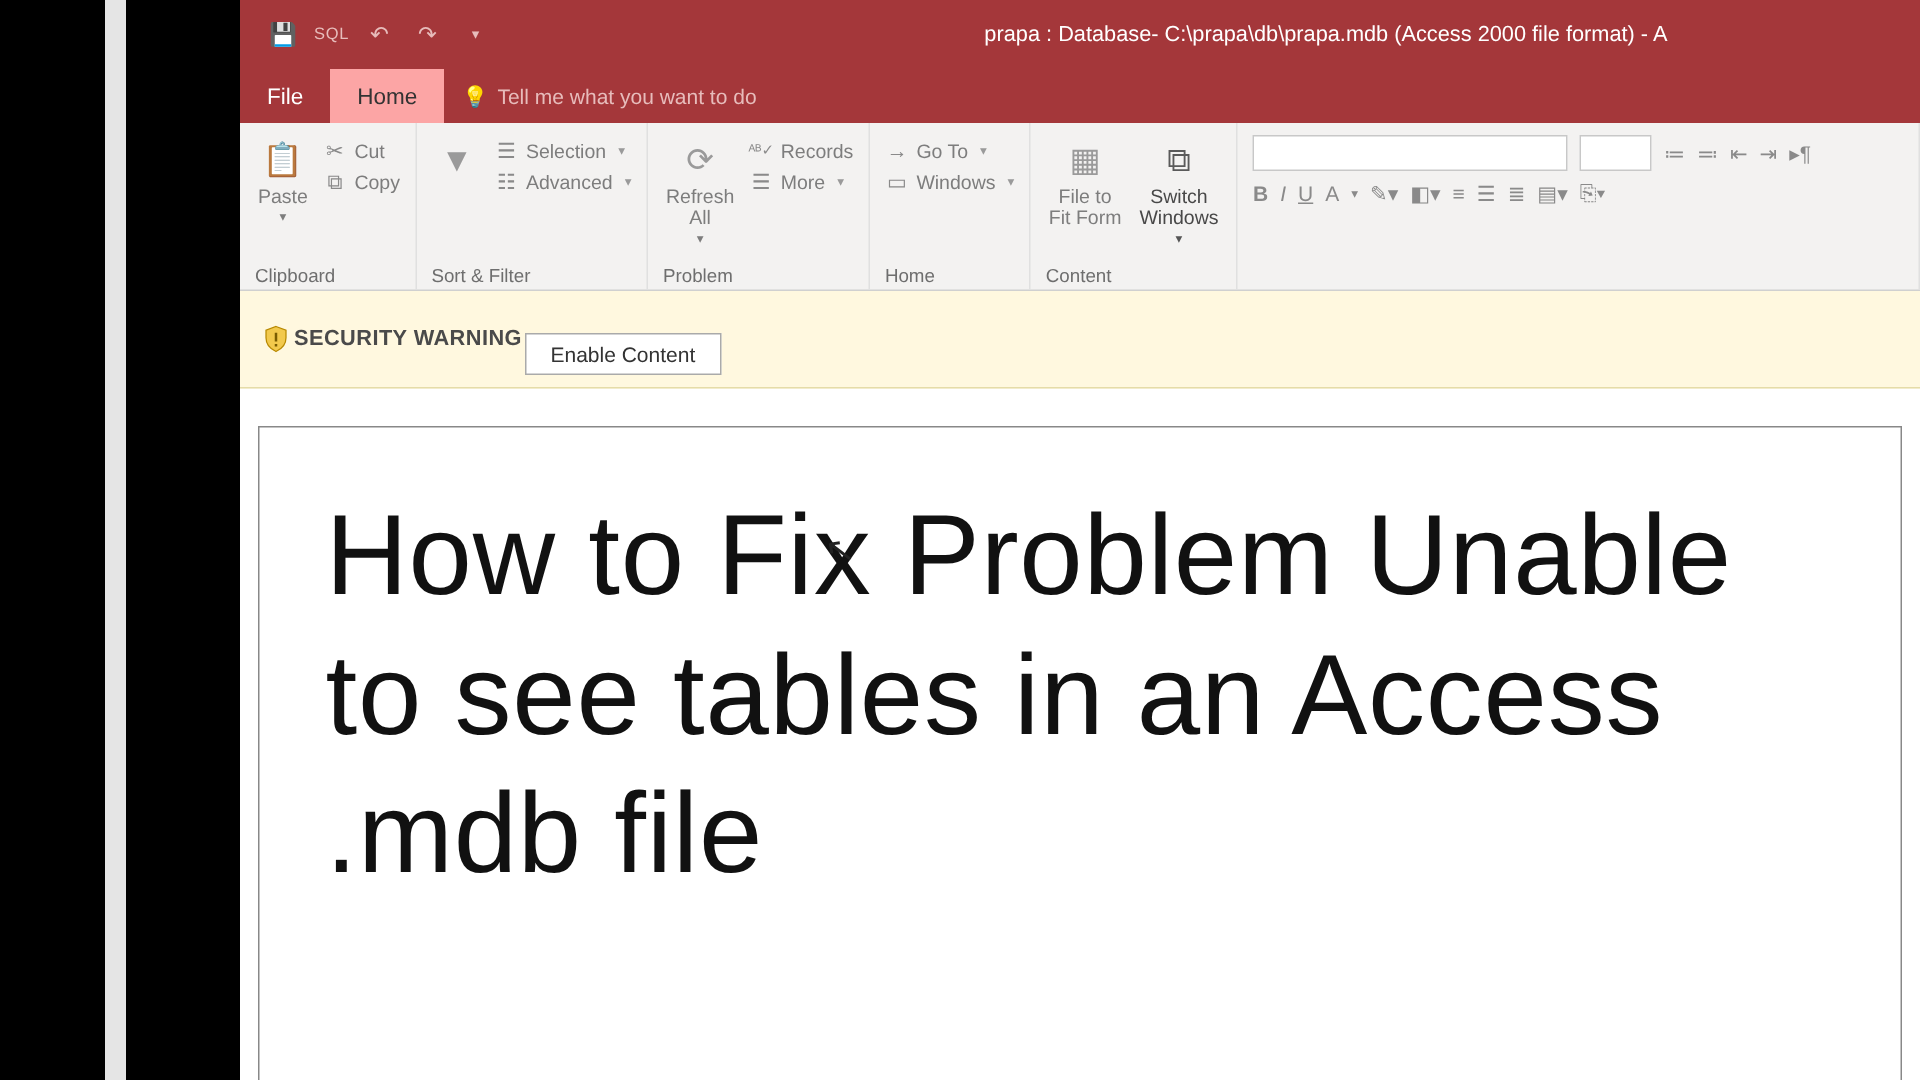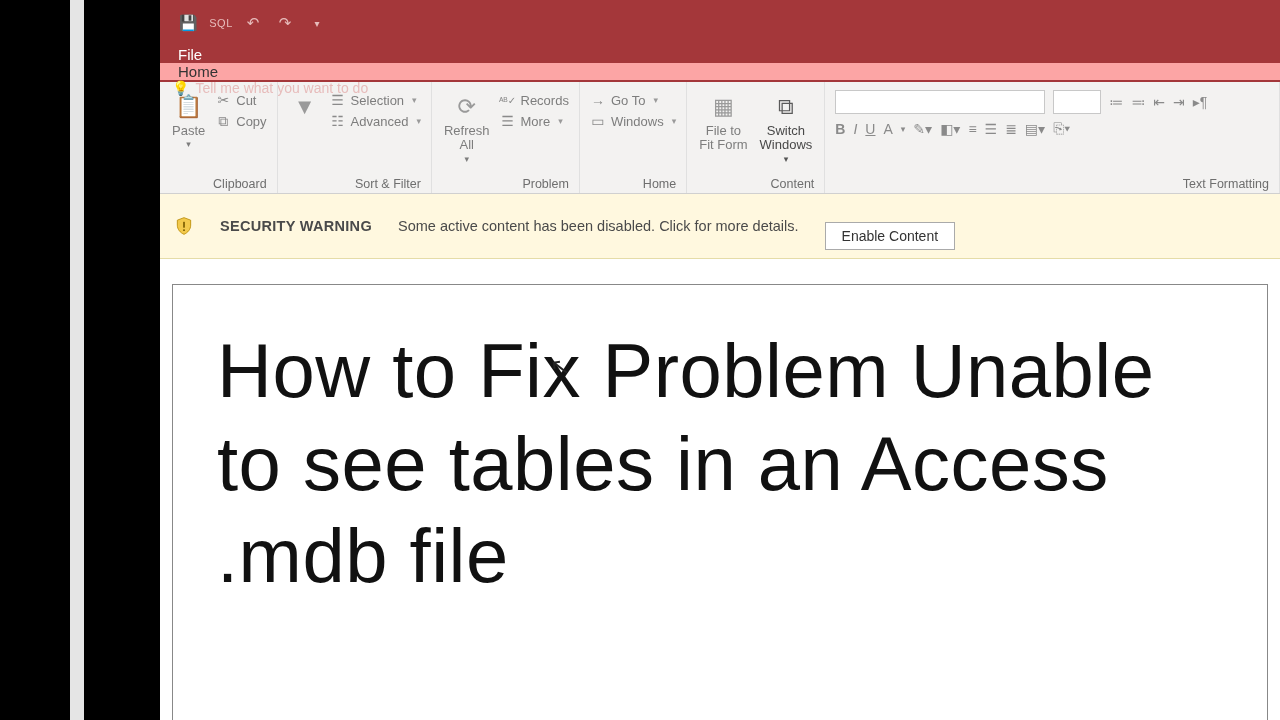--- a/index.html
+++ b/index.html
@@ -5,42 +5,42 @@
   * { box-sizing: border-box; margin: 0; padding: 0; }
   body { font-family: "Segoe UI", Arial, sans-serif; background: #000; width: 1280px; height: 720px; overflow: hidden; position: relative; }
   .app { position: absolute; left: 160px; top: 0; right: 0; bottom: 0; background: #fff; }
   .left-strip { position: absolute; left: 70px; top: 0; width: 14px; height: 100%; background: #e5e5e5; }
   
   .titlebar { background: #a4373a; height: 46px; display: flex; align-items: center; color: #e7bcbb; font-size: 14px; position: relative; }
   .qat { display: flex; align-items: center; gap: 14px; padding-left: 20px; }
   .qat .icn { width: 18px; height: 18px; display:flex; align-items:center; justify-content:center; font-size:15px; }
   .title-text { position: absolute; left: 50%; transform: translateX(-14%); white-space: nowrap; color: #fff; font-size: 14.5px; }
   
-  .tabrow { background: #a4373a; height: 36px; display: flex; align-items: stretch; color: #fff; font-size: 15px; flex-direction: column; }
+  .tabrow { background: #a4373a; height: 36px; display: flex; align-items: stretch; color: #fff; font-size: 15px; }
   .tab { padding: 0 18px; display: flex; align-items: center; cursor: pointer; }
   .tab.active { background: #fca5a5; color: #333; }
   .tell { display:flex; align-items:center; gap:6px; padding-left:12px; color:#e7bcbb; font-size:14px;}
   
   .ribbon { background: #f3f2f1; border-bottom: 1px solid #d0d0d0; display: flex; height: 112px; color:#7d7d7d; font-size:13px;}
   .group { border-right: 1px solid #e0e0e0; display:flex; flex-direction:column; justify-content:space-between; padding:6px 10px 2px;}
   .group-body { display:flex; align-items:flex-start; gap:8px; flex:1;}
-  .group-label { text-align:right; font-size:12.5px; color:#6e6e6e; padding-top:2px;}
+  .group-label { text-align:left; font-size:12.5px; color:#6e6e6e; padding-top:2px;}
   .big { display:flex; flex-direction:column; align-items:center; justify-content:flex-end; gap:2px; font-size:13px; line-height:1.1; text-align:center; padding:4px 2px;}
   .big .gicn { width:30px; height:30px; display:flex; align-items:center; justify-content:center; font-size:22px; color:#9a9a9a;}
   .stack { display:flex; flex-direction:column; gap:5px; padding-top:4px;}
   .stack-row { display:flex; align-items:center; gap:5px; white-space:nowrap;}
   .stack-row .mi { width:16px; height:16px; display:flex; align-items:center; justify-content:center; font-size:14px; color:#8a8a8a;}
   .dd::after { content:"▾"; font-size:9px; margin-left:3px; color:#9a9a9a;}
   .fontbox { width:210px; height:24px; border:1px solid #c8c8c8; background:#fff;}
   .sizebox { width:48px; height:24px; border:1px solid #c8c8c8; background:#fff;}
   .fmt-row { display:flex; gap:8px; align-items:center;}
   .fmt-row span { font-size:14px; color:#8a8a8a;}
   .fmtwrap { display:flex; flex-direction:column; gap:6px; padding-top:2px;}
   
-  .secbar { background:#fff8df; border-bottom:1px solid #e5dca8; display:flex; align-items:center; gap:26px; padding:8px 14px; font-size:14.5px; color:#4a4a4a;}
+  .secbar { background:#fff8df; border-bottom:1px solid #e5dca8; display:flex; align-items:center; gap:2px; padding:8px 14px; font-size:14.5px; color:#4a4a4a;}
   .secbar .shield { width:20px; height:20px; color:#d8a400; display:flex; align-items:center; justify-content:center;}
   .secbar b { font-weight:700; letter-spacing:.3px;}
   .enable-btn { background:#fff; border:1px solid #aaa; padding:5px 16px; font-size:14px; color:#333; cursor:pointer;margin-top:20px;}
   
   .doc { position:relative; padding:25px 12px;}
   .doc-border { border:1px solid #888; padding:40px 44px 60px; background:#fff; min-height:440px;}
   .doc-text { font-family: Arial, sans-serif; font-size:76px; line-height:1.22; color:#111; letter-spacing:.5px;}
   .cursor { position:absolute; left:390px; top:94px; font-size:24px; color:#222; transform:rotate(-8deg); pointer-events:none;}
   .dark-col { position:absolute; left:0; top:0; width:70px; height:100%; background:#000;}
 </style>
@@ -53,20 +53,21 @@
 <div class="app">
 
   <div class="titlebar">
     <div class="qat">
       <span class="icn">💾</span>
       <span class="icn" style="font-size:11px;letter-spacing:.5px">SQL</span>
       <span class="icn">↶</span>
       <span class="icn">↷</span>
       <span class="icn" style="font-size:10px">▾</span>
     </div>
+    <div class="title-text">prapa : Database- C:\prapa\db\prapa.mdb (Access 2000 file format)  -  A</div>
   </div>
 
   <div class="tabrow">
     <div class="tab">File</div>
     <div class="tab active">Home</div>
     <div class="tell">
       <span>💡</span>
       <span>Tell me what you want to do</span>
     </div>
   </div>
@@ -189,35 +190,33 @@
             <span>✎▾</span>
             <span>◧▾</span>
             <span>≡</span>
             <span>☰</span>
             <span>≣</span>
             <span>▤▾</span>
             <span>⎘▾</span>
           </div>
         </div>
       </div>
-      <div class="group-label">Text Formatting</div>
     </div>
 
   </div>
 
   <div class="secbar">
     <span class="shield">
       <svg viewBox="0 0 24 24" width="20" height="20">
           <path fill="#f2c94c" stroke="#b88900" d="M12 2l8 3v6c0 5-3.5 9-8 11-4.5-2-8-6-8-11V5l8-3z"></path>
           <rect x="11" y="7" width="2" height="7" fill="#7a5c00"></rect>
           <rect x="11" y="16" width="2" height="2" fill="#7a5c00"></rect>
         </svg>
     </span>
     <b>SECURITY WARNING</b>
-    <span>Some active content has been disabled. Click for more details.</span>
     <button class="enable-btn">Enable Content</button>
   </div>
 
   <div class="doc">
     <div class="doc-border">
       <div class="doc-text">How to Fix Problem Unable to see tables in an Access .mdb file</div>
     </div>
     <div class="cursor">↖</div>
   </div>
 

